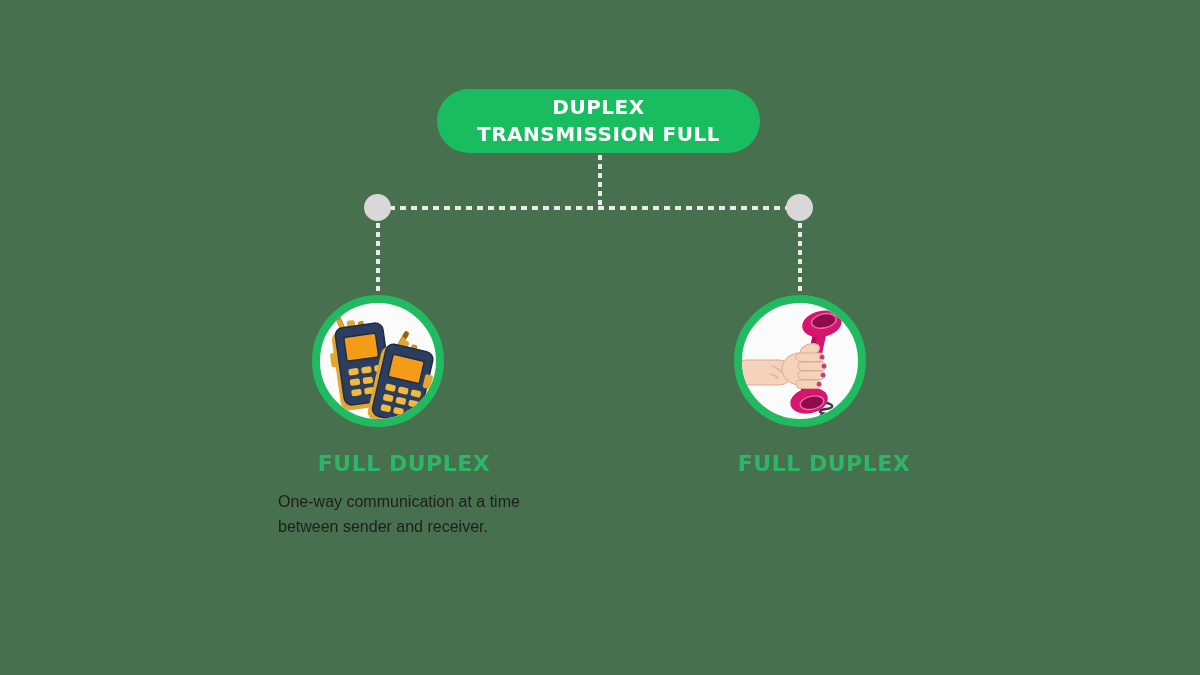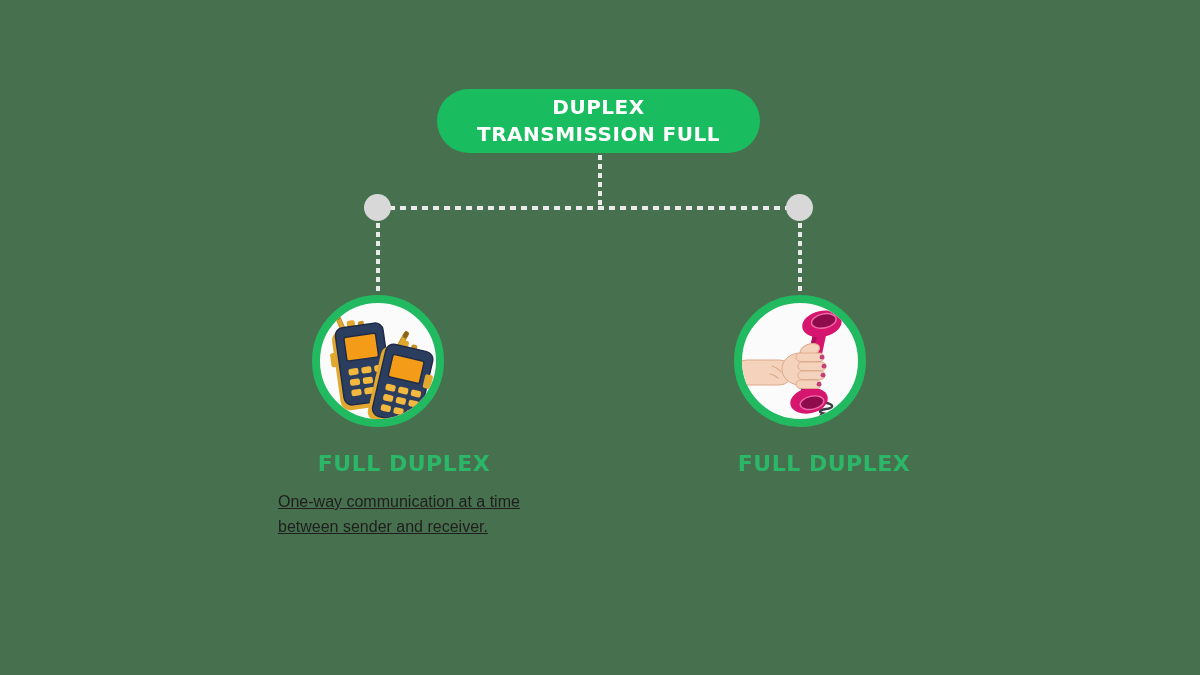--- a/index.html
+++ b/index.html
@@ -68,21 +68,20 @@
   .branch-text.left{left:278px;width:252px;}
   .branch-text.right{left:694px;width:260px;}
   .branch-heading{
     font-family:"DejaVu Sans","Liberation Sans",sans-serif;
     font-weight:700;font-size:22px;letter-spacing:0.5px;
     color:var(--heading-green);text-align:center;white-space:nowrap;
   }
   .branch-desc{
     margin-top:13px;font-size:16px;line-height:25px;color:var(--body-text);
     text-align:left;
-    text-decoration:underline;
   }
 </style>
 </head>
 <body>
 
 <div class="canvas">
 
   <div class="title-pill">
     <div class="title-text">DUPLEX TRANSMISSION FULL</div>
   </div>

